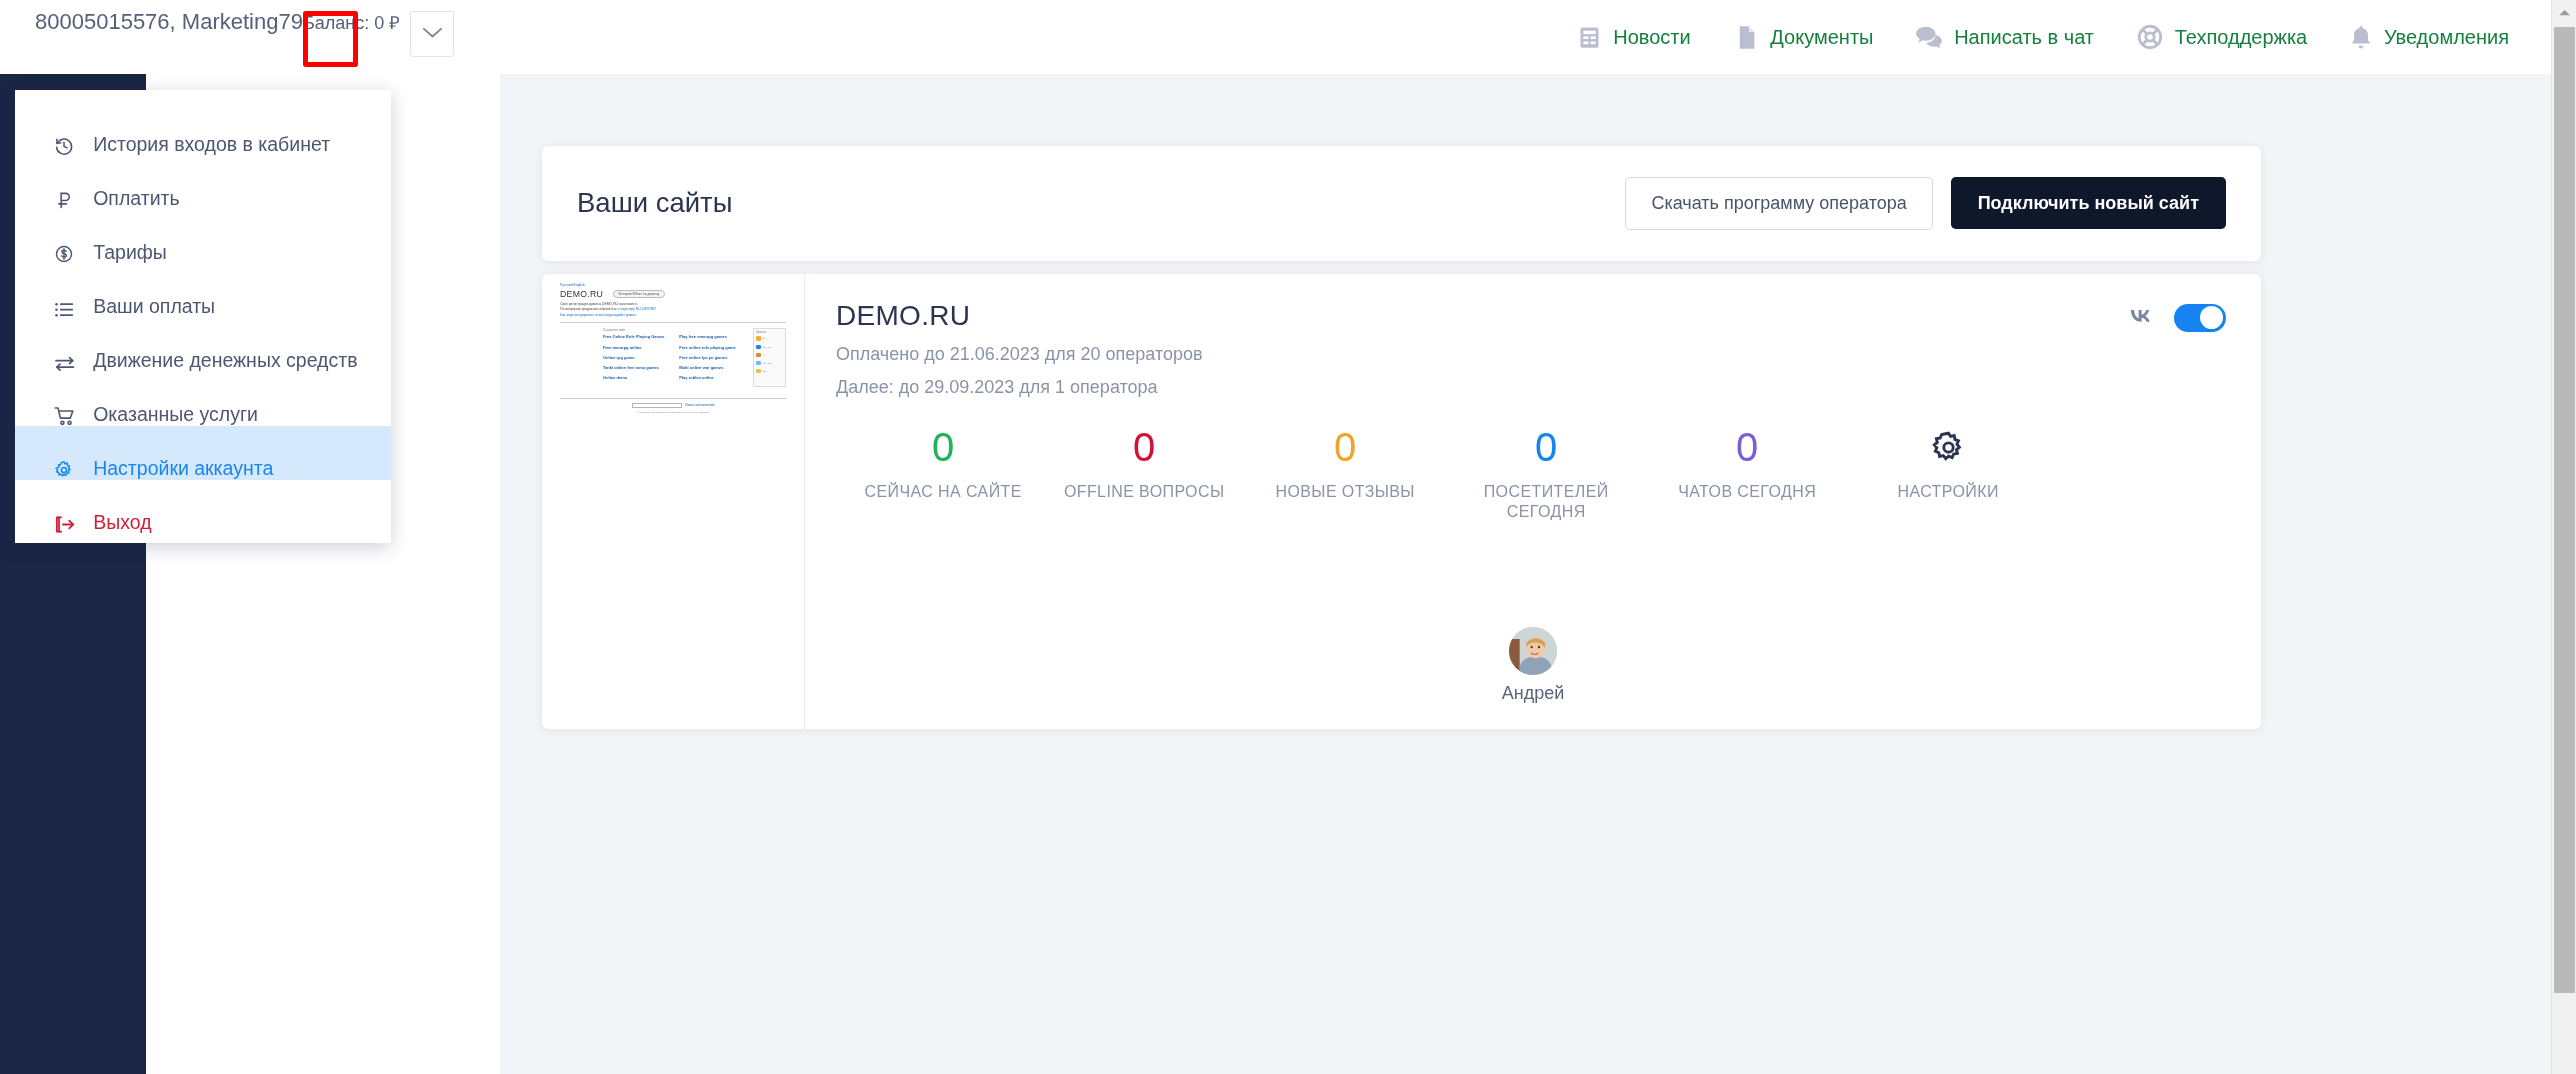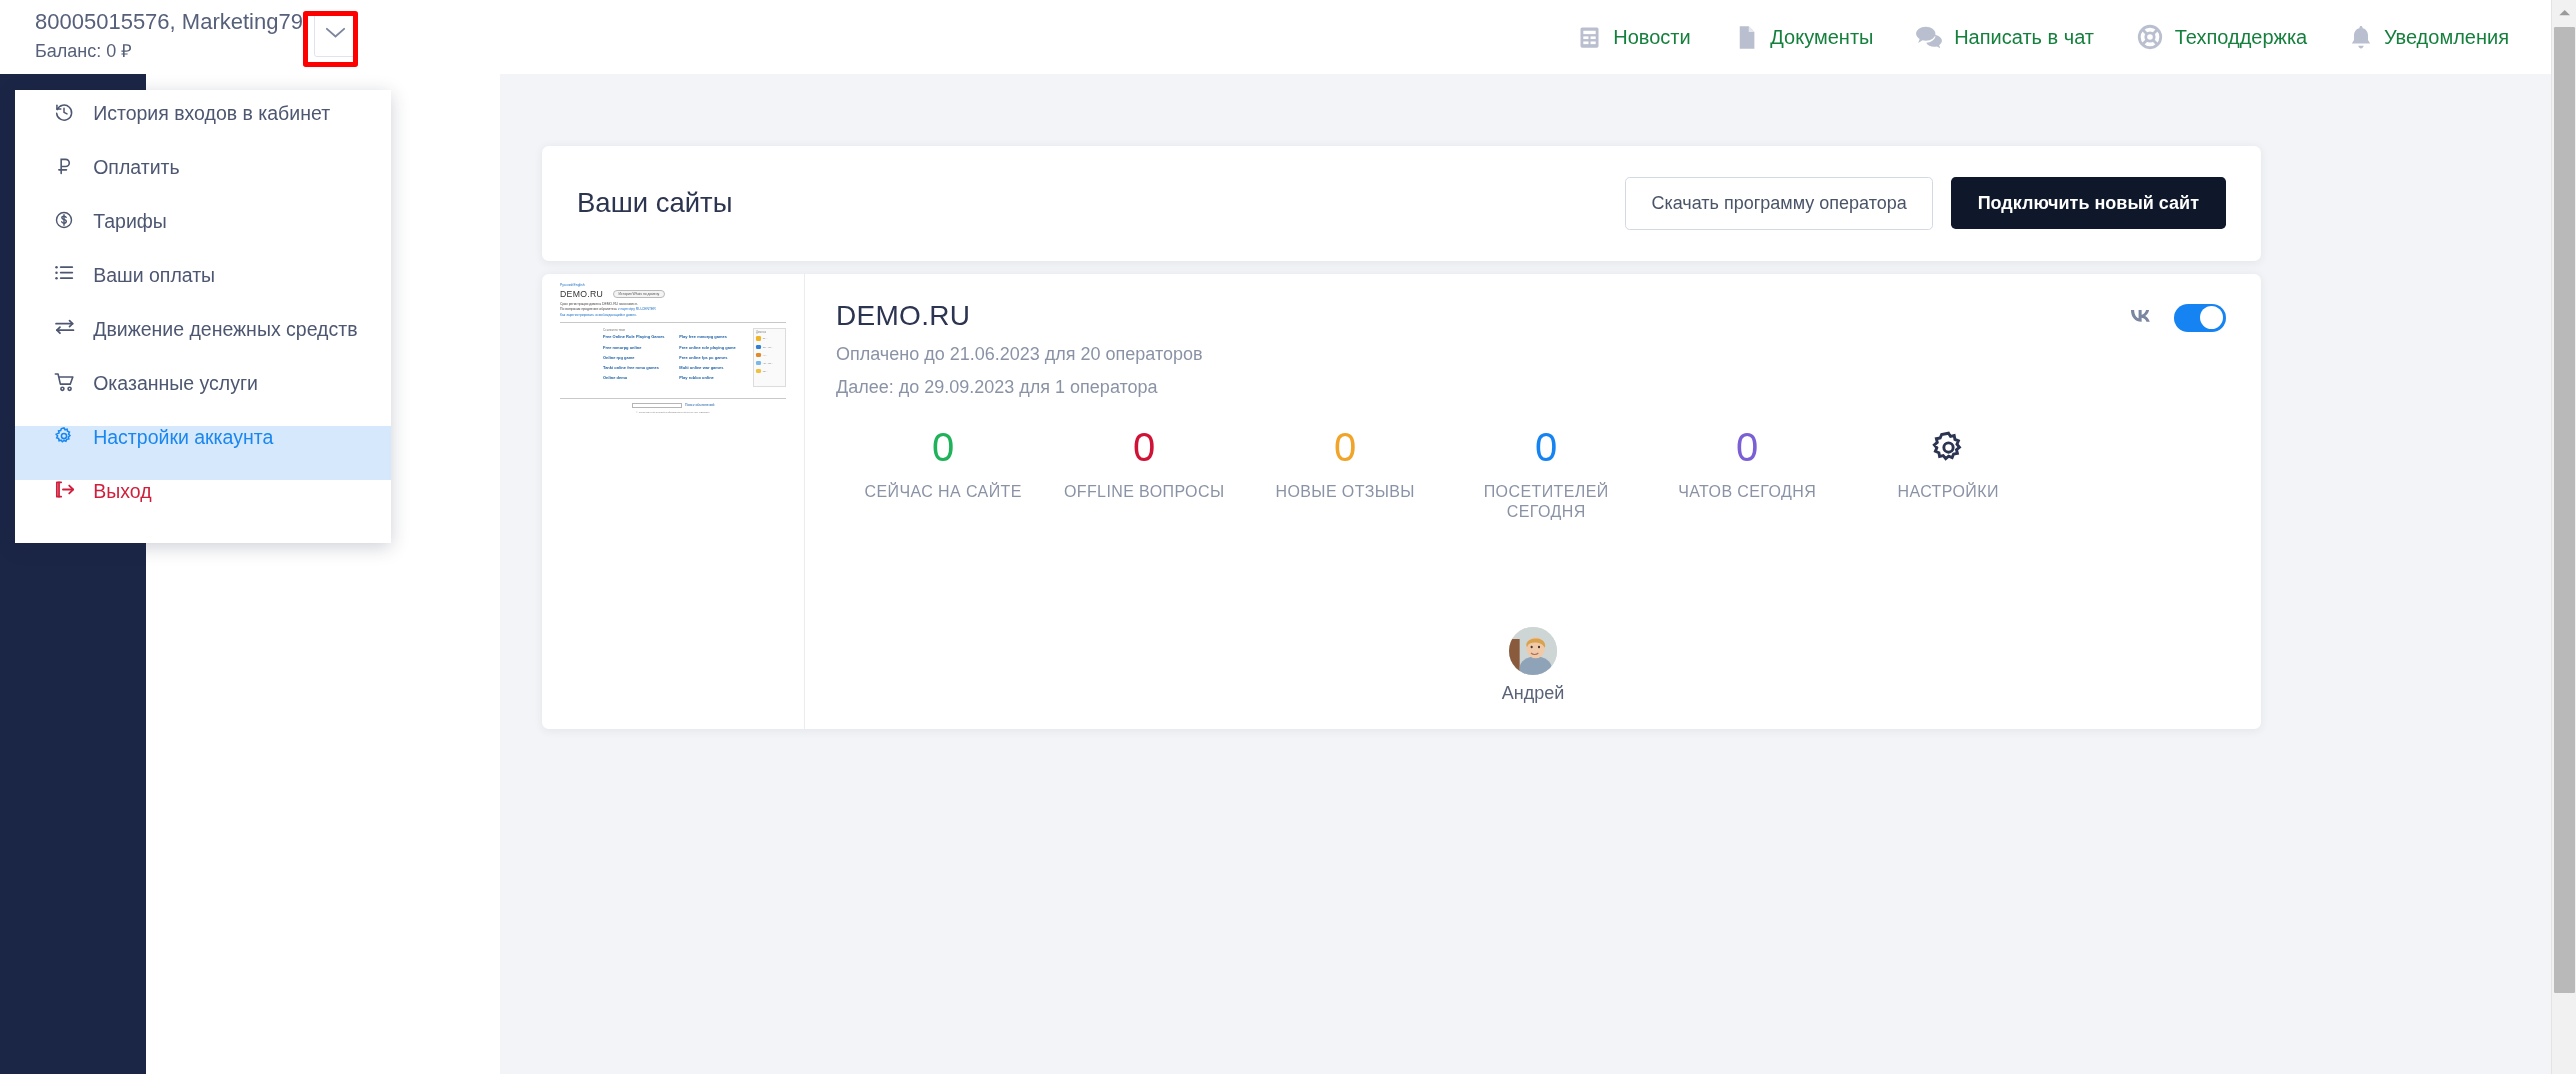--- a/index.html
+++ b/index.html
@@ -44,21 +44,21 @@
   
   .topbar {
     position: absolute; left: 0; top: 0;
     width: 2551px; height: 74px;
     background: #ffffff; z-index: 20;
   }
   .account {
     position: absolute; left: 35px; top: 8px;
     display: flex; align-items: flex-start; gap: 10.7px;
   }
-  .account-text { display: flex; flex-direction: column; }
+  .account-text { display: flex; flex-direction: row; }
   .account-name {
     font-size: 22px; color: #56607a; line-height: 1.25; white-space: nowrap;
   }
   .account-balance {
     font-size: 18px; color: #56607a; line-height: 1.3; margin-top: 4px;
   }
   .chev-btn {
     width: 44px; height: 46px; margin-top: 2.7px;
     border: 0.7px solid #dfe3ea; border-radius: 2.7px; background: #fff;
     display: flex; align-items: center; justify-content: center;
@@ -82,21 +82,21 @@
   .topnav-label { font-size: 20px; color: #15803d; white-space: nowrap; }
 
   
   .dropdown {
     position: absolute; left: 14.8px; top: 90px;
     width: 376px; background: #ffffff;
     box-shadow: 0 4px 17.4px rgba(30,40,70,.22);
     z-index: 40; padding: 12px 0 9.4px;
   }
   .dd-item {
-    display: flex; align-items: flex-start; gap: 17.4px;
+    display: flex; align-items: flex-end; gap: 17.4px;
     height: 54px; padding-left: 38px; cursor: pointer;
     font-size: 19.5px; color: #4d5771;
   }
   .dd-item.active { background: #d6e8fb; color: #1a87f0; }
   .dd-item.danger { color: #cf1f3c; }
   .dd-ic { width: 23px; display: flex; align-items: center; justify-content: center; }
 
   
   .content {
     position: absolute; left: 500px; top: 74px;

